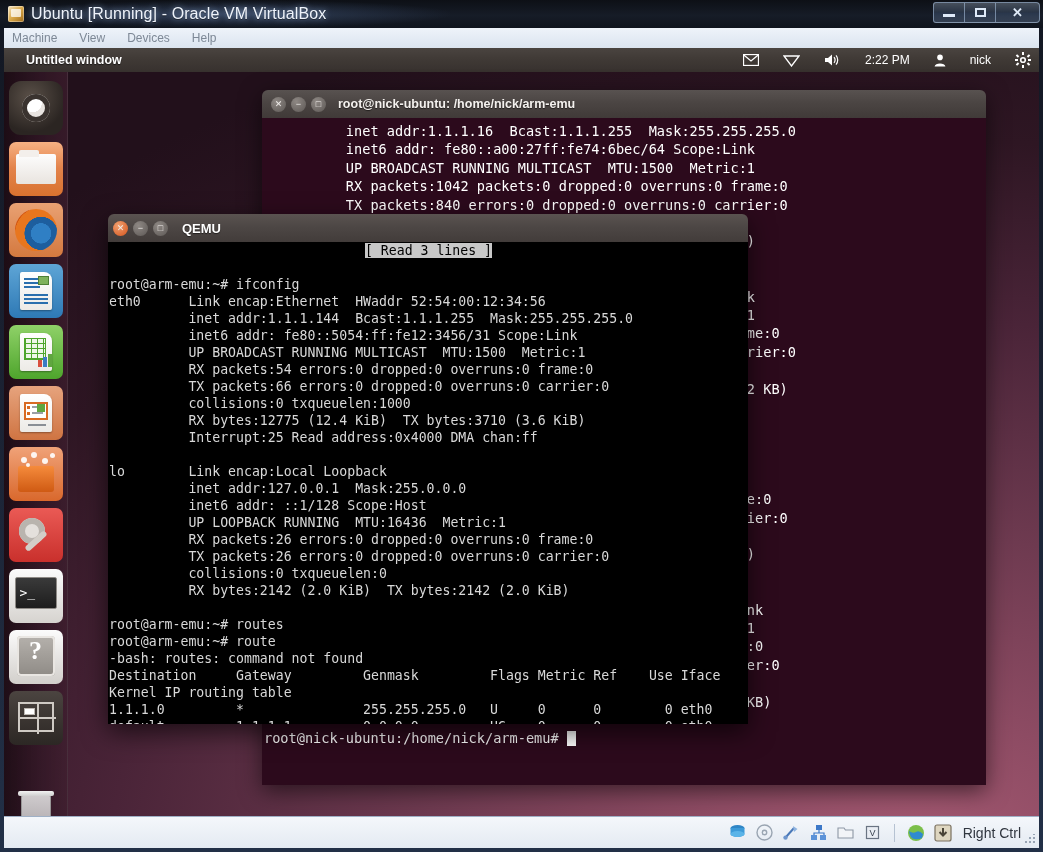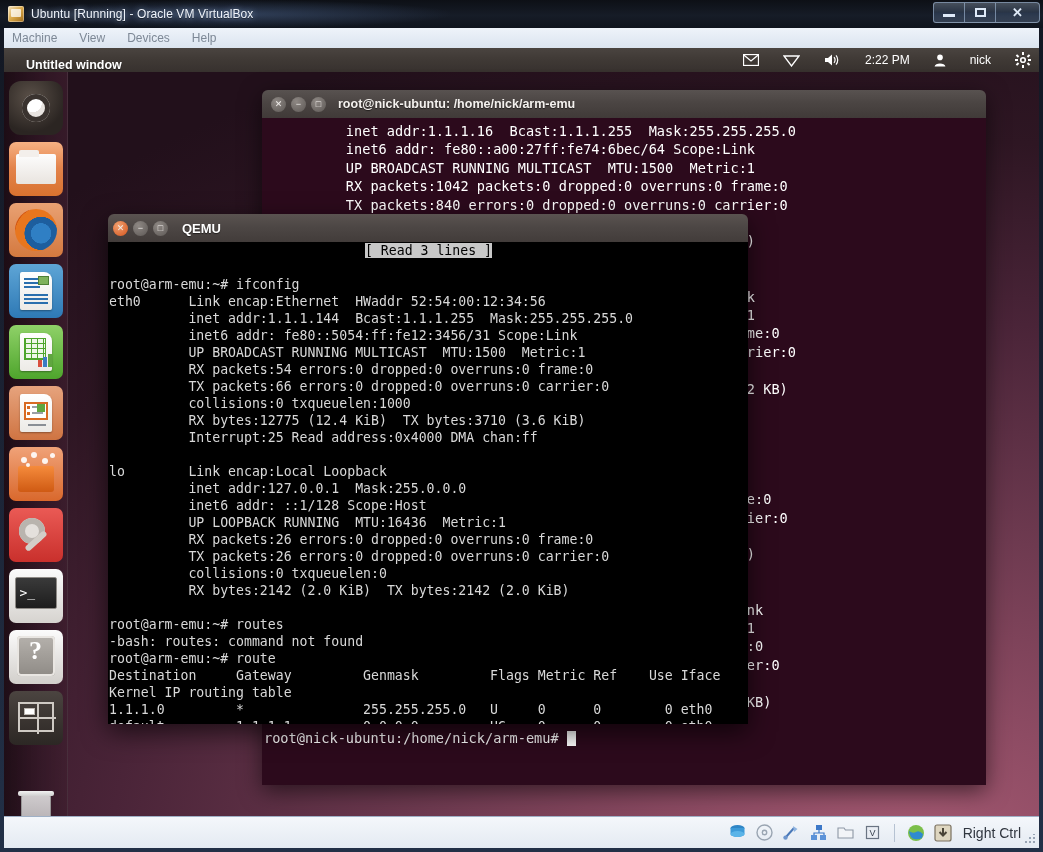--- a/index.html
+++ b/index.html
@@ -31,21 +31,21 @@
     border-radius: 2px;
     background: linear-gradient(135deg,#f4e4c2 0%, #d9a84a 50%, #a06a18 100%);
     position: relative; flex: 0 0 auto;
     box-shadow: inset 0 0 0 1px rgba(255,255,255,.35);
   }
   #vbox-icon::after {
     content:""; position:absolute; left:3px; top:3px; width:10px; height:8px;
     background:#fff; border-radius:1px; opacity:.75;
   }
   #vbox-title-text {
-    color: #eef3fb; font-size: 12px; letter-spacing: .1px;
+    color: #eef3fb; font-size: 16px; letter-spacing: .1px;
     text-shadow: 0 0 6px rgba(160,190,230,.8), 0 1px 0 rgba(0,0,0,.6);
     position: relative; z-index: 2;
   }
   .winbtns { position: absolute; right: 3px; top: 2px; display: flex; gap: 0; }
   .winbtn {
     width: 31px; height: 21px;
     background: linear-gradient(180deg, rgba(200,220,245,.30) 0%, rgba(120,150,190,.22) 48%, rgba(90,120,165,.30) 52%, rgba(150,180,220,.26) 100%);
     border: 1px solid rgba(190,215,245,.5);
     border-right: none;
     display: flex; align-items: center; justify-content: center;
@@ -70,21 +70,21 @@
     position: absolute; left: 4px; top: 48px; width: 1035px; height: 768px;
     overflow: hidden;
     background:
       radial-gradient(ellipse 1300px 900px at 88% 108%, #a75a73 0%, #8d4b63 18%, #6e3a50 38%, #4a2438 62%, #2e1623 82%, #22101b 100%);
   }
 
   
   #ubuntu-panel {
     position: absolute; left: 0; top: 0; width: 1035px; height: 24px;
     background: linear-gradient(180deg,#4a4440 0%, #403a36 45%, #37312e 100%);
-    display: flex; align-items: flex-end;
+    display: flex; align-items: center;
   }
   #panel-window-title {
     color: #fff; font-size: 12.5px; font-weight: bold; margin-left: 22px;
     text-shadow: 0 1px 1px rgba(0,0,0,.6);
   }
   #panel-right { position: absolute; right: 8px; top: 0; height: 24px; display: flex; align-items: center; gap: 24px; }
   .tray-ico { display: flex; align-items: center; }
   #panel-time { color: #fff; font-size: 12px; }
   #panel-user { color: #fff; font-size: 12px; }
 
@@ -485,22 +485,22 @@
             <div class="line">lo        Link encap:Local Loopback</div>
             <div class="line">          inet addr:127.0.0.1  Mask:255.0.0.0</div>
             <div class="line">          inet6 addr: ::1/128 Scope:Host</div>
             <div class="line">          UP LOOPBACK RUNNING  MTU:16436  Metric:1</div>
             <div class="line">          RX packets:26 errors:0 dropped:0 overruns:0 frame:0</div>
             <div class="line">          TX packets:26 errors:0 dropped:0 overruns:0 carrier:0</div>
             <div class="line">          collisions:0 txqueuelen:0</div>
             <div class="line">          RX bytes:2142 (2.0 KiB)  TX bytes:2142 (2.0 KiB)</div>
             <div class="line"> </div>
             <div class="line">root@arm-emu:~# routes</div>
+            <div class="line">root@arm-emu:~# route</div>
             <div class="line">-bash: routes: command not found</div>
-            <div class="line">root@arm-emu:~# route</div>
             <div class="line">Destination     Gateway         Genmask         Flags Metric Ref    Use Iface</div>
             <div class="line">Kernel IP routing table</div>
             <div class="line">1.1.1.0         *               255.255.255.0   U     0      0        0 eth0</div>
             <div class="line">default         1.1.1.1         0.0.0.0         UG    0      0        0 eth0</div>
           </div>
       </div>
     </div>
 
   </div>
 

